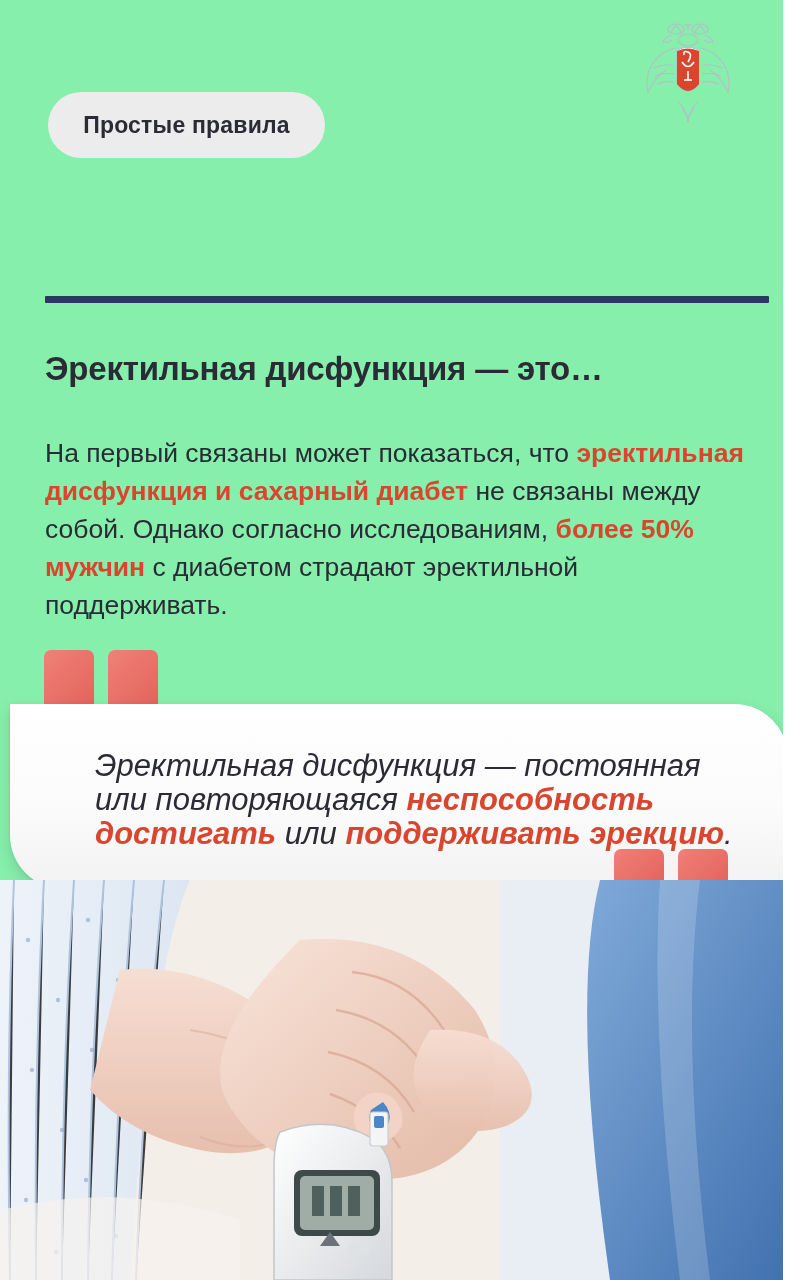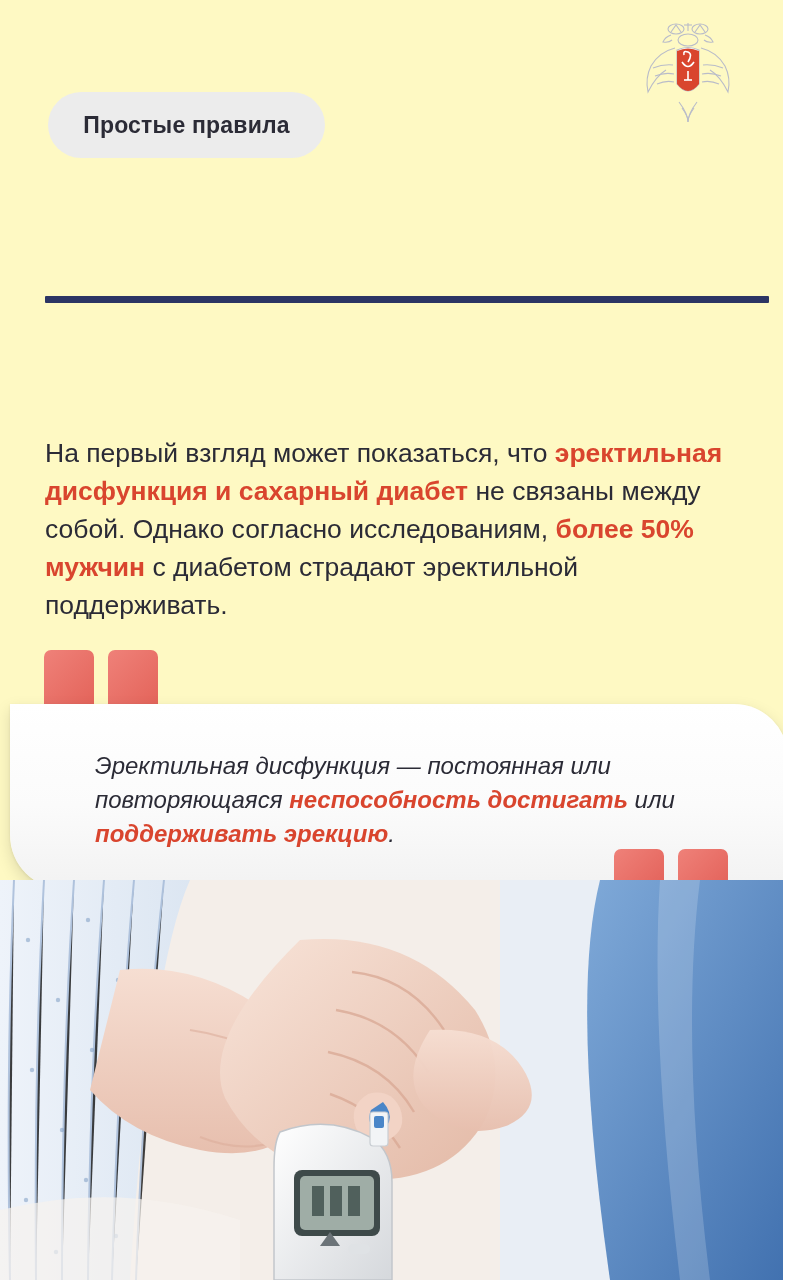--- a/index.html
+++ b/index.html
@@ -9,21 +9,21 @@
     height: 1280px;
     background: #ffffff;
     font-family: "Liberation Sans", sans-serif;
     overflow: hidden;
   }
 
   .page {
     position: relative;
     width: 783px;
     height: 1280px;
-    background: #fef9c3;
+    background: #86efac;
     overflow: hidden;
   }
 
   
   .emblem {
     position: absolute;
     top: 18px;
     right: 48px;
     width: 94px;
     height: 108px;
@@ -100,21 +100,21 @@
     border-top-right-radius: 54px;
     border-bottom-right-radius: 10px;
     border-bottom-left-radius: 54px;
     box-shadow: 0 6px 16px rgba(0,0,0,0.13), 0 1px 3px rgba(0,0,0,0.08);
   }
   .quote-text {
     position: absolute;
     left: 85px;
     top: 45px;
     width: 660px;
-    font-size: 24px;
+    font-size: 31px;
     line-height: 34px;
     font-style: italic;
     color: #2b2b36;
   }
   .quote-text b {
     color: #d9452e;
     font-weight: bold;
     font-style: italic;
   }
 
@@ -214,22 +214,23 @@
       </g>
     </svg>
   </div>
 
   <div class="pill">
     <span class="pill-label">Простые правила</span>
   </div>
 
   <div class="rule"></div>
 
-
-  <p class="body-text"><span>На первый взгляд может показаться, что </span><b>эректильная дисфункция и сахарный диабет</b><span> не связаны между собой. Однако согласно исследованиям, </span><b>более 50% мужчин</b><span> с диабетом страдают эректильной поддерживать.</span></p>
+  <h1 class="heading">Эректильная дисфункция — это…</h1>
+
+  <p class="body-text"><span>На первый связаны может показаться, что </span><b>эректильная дисфункция и сахарный диабет</b><span> не связаны между собой. Однако согласно исследованиям, </span><b>более 50% мужчин</b><span> с диабетом страдают эректильной поддерживать.</span></p>
 
   <div class="qmark-group qmark-open">
     <span class="qm"></span>
     <span class="qm"></span>
   </div>
 
   <div class="quote-card">
     <p class="quote-text"><span>Эректильная дисфункция — постоянная или повторяющаяся </span><b>неспособность достигать</b><span> или </span><b>поддерживать эрекцию</b><span>.</span></p>
   </div>
 

